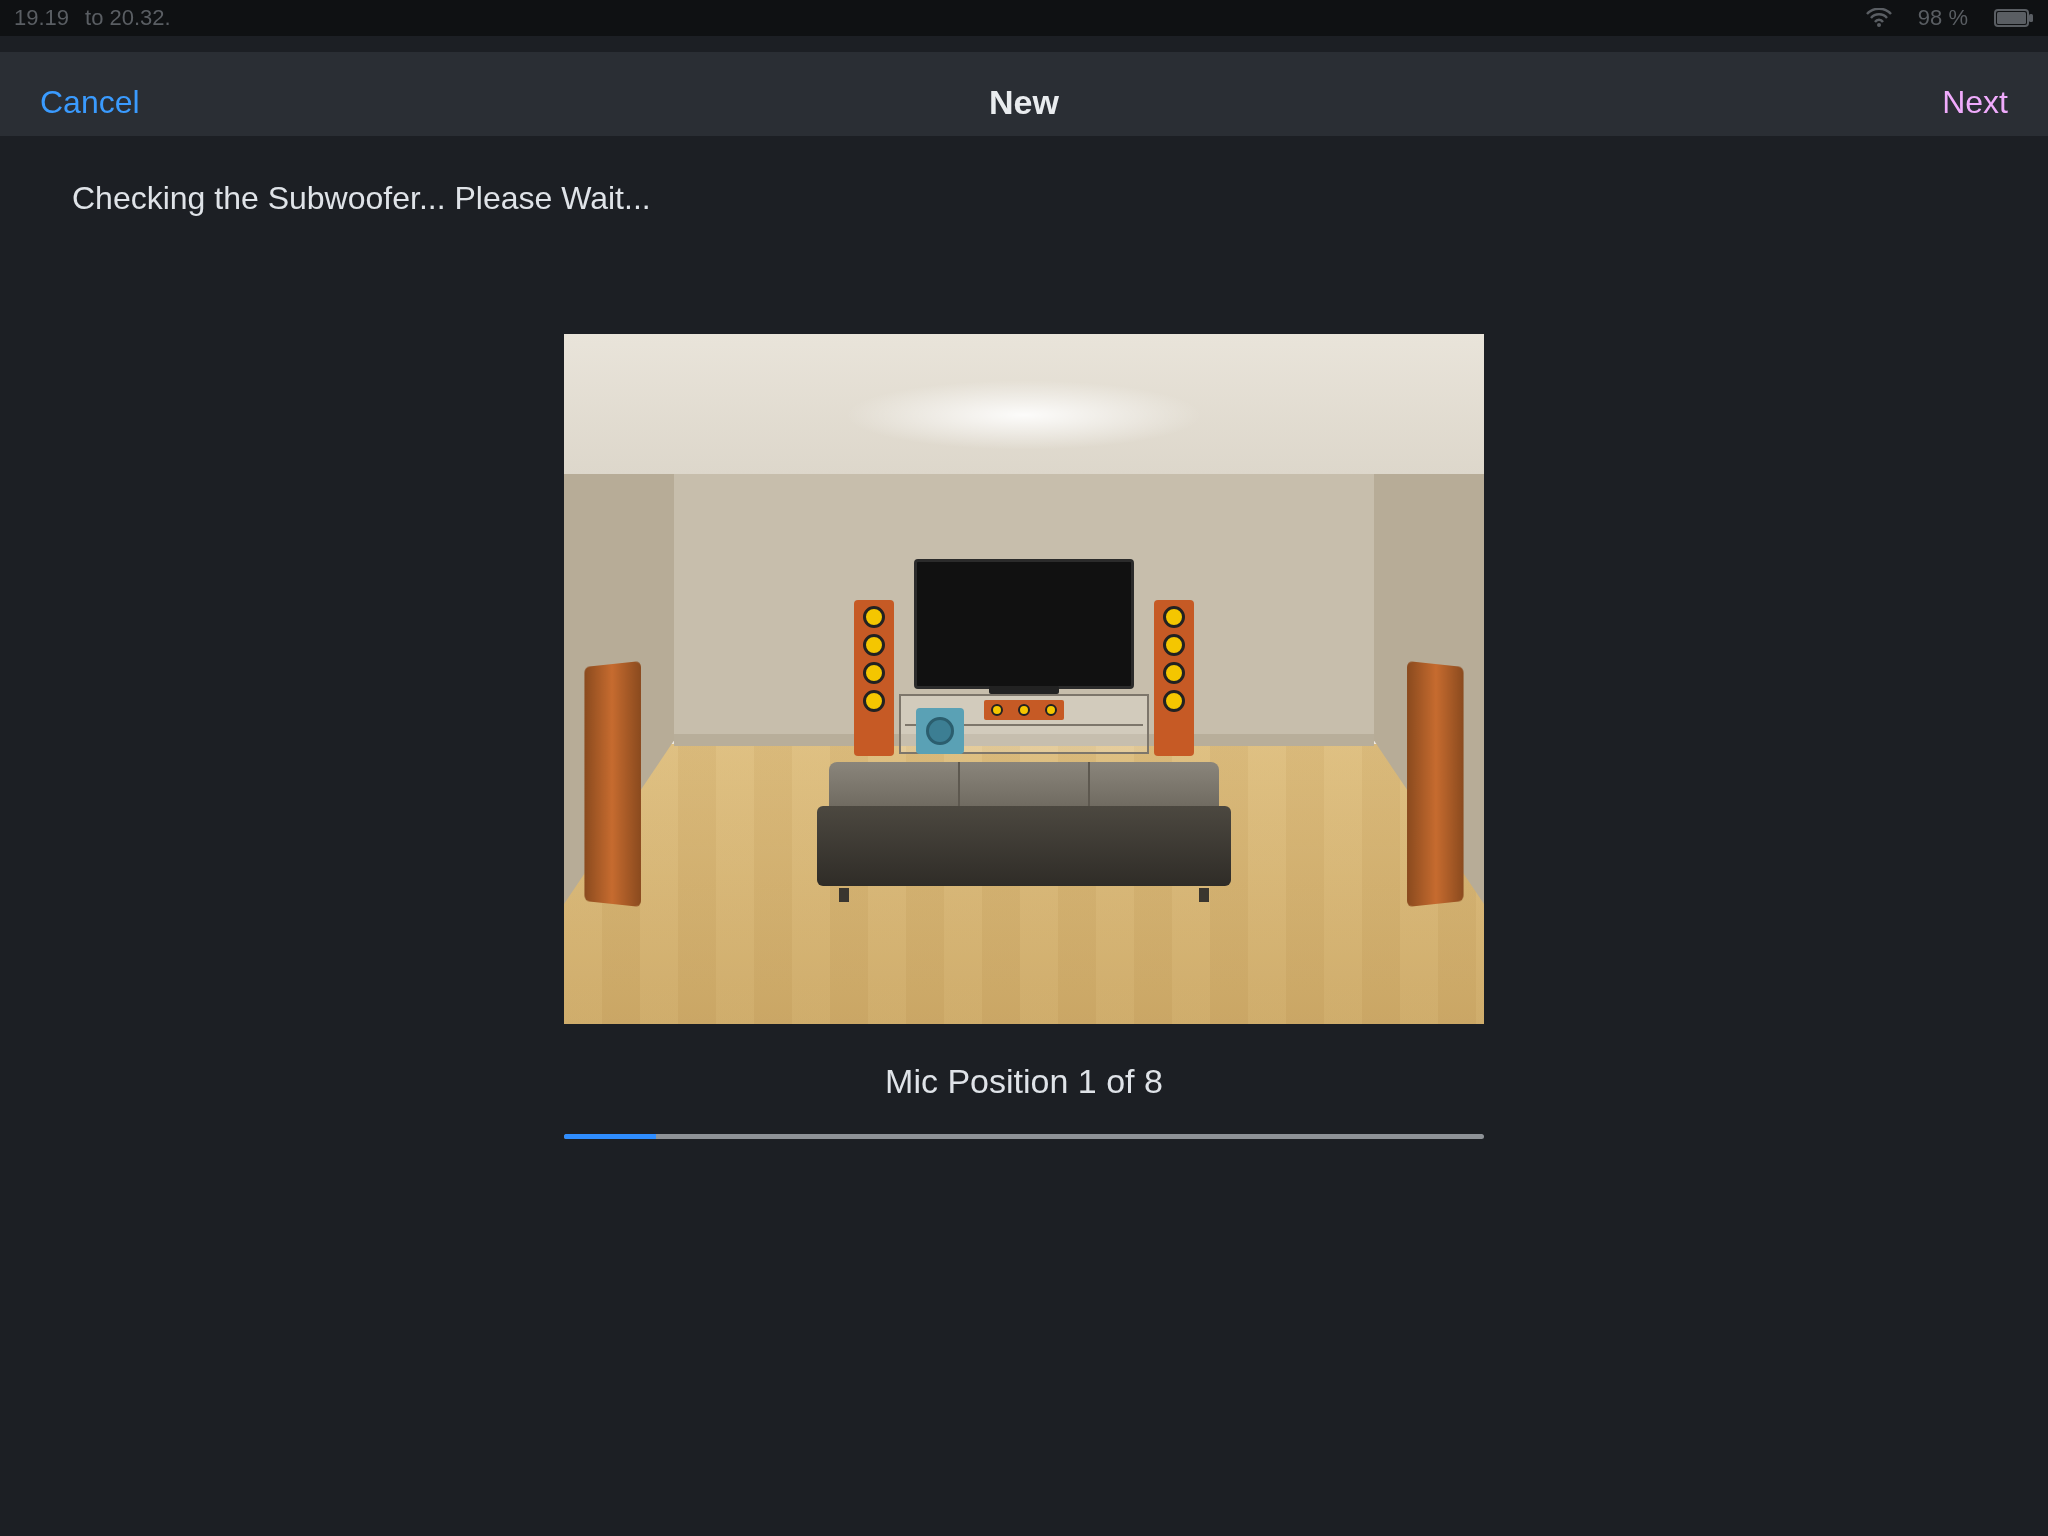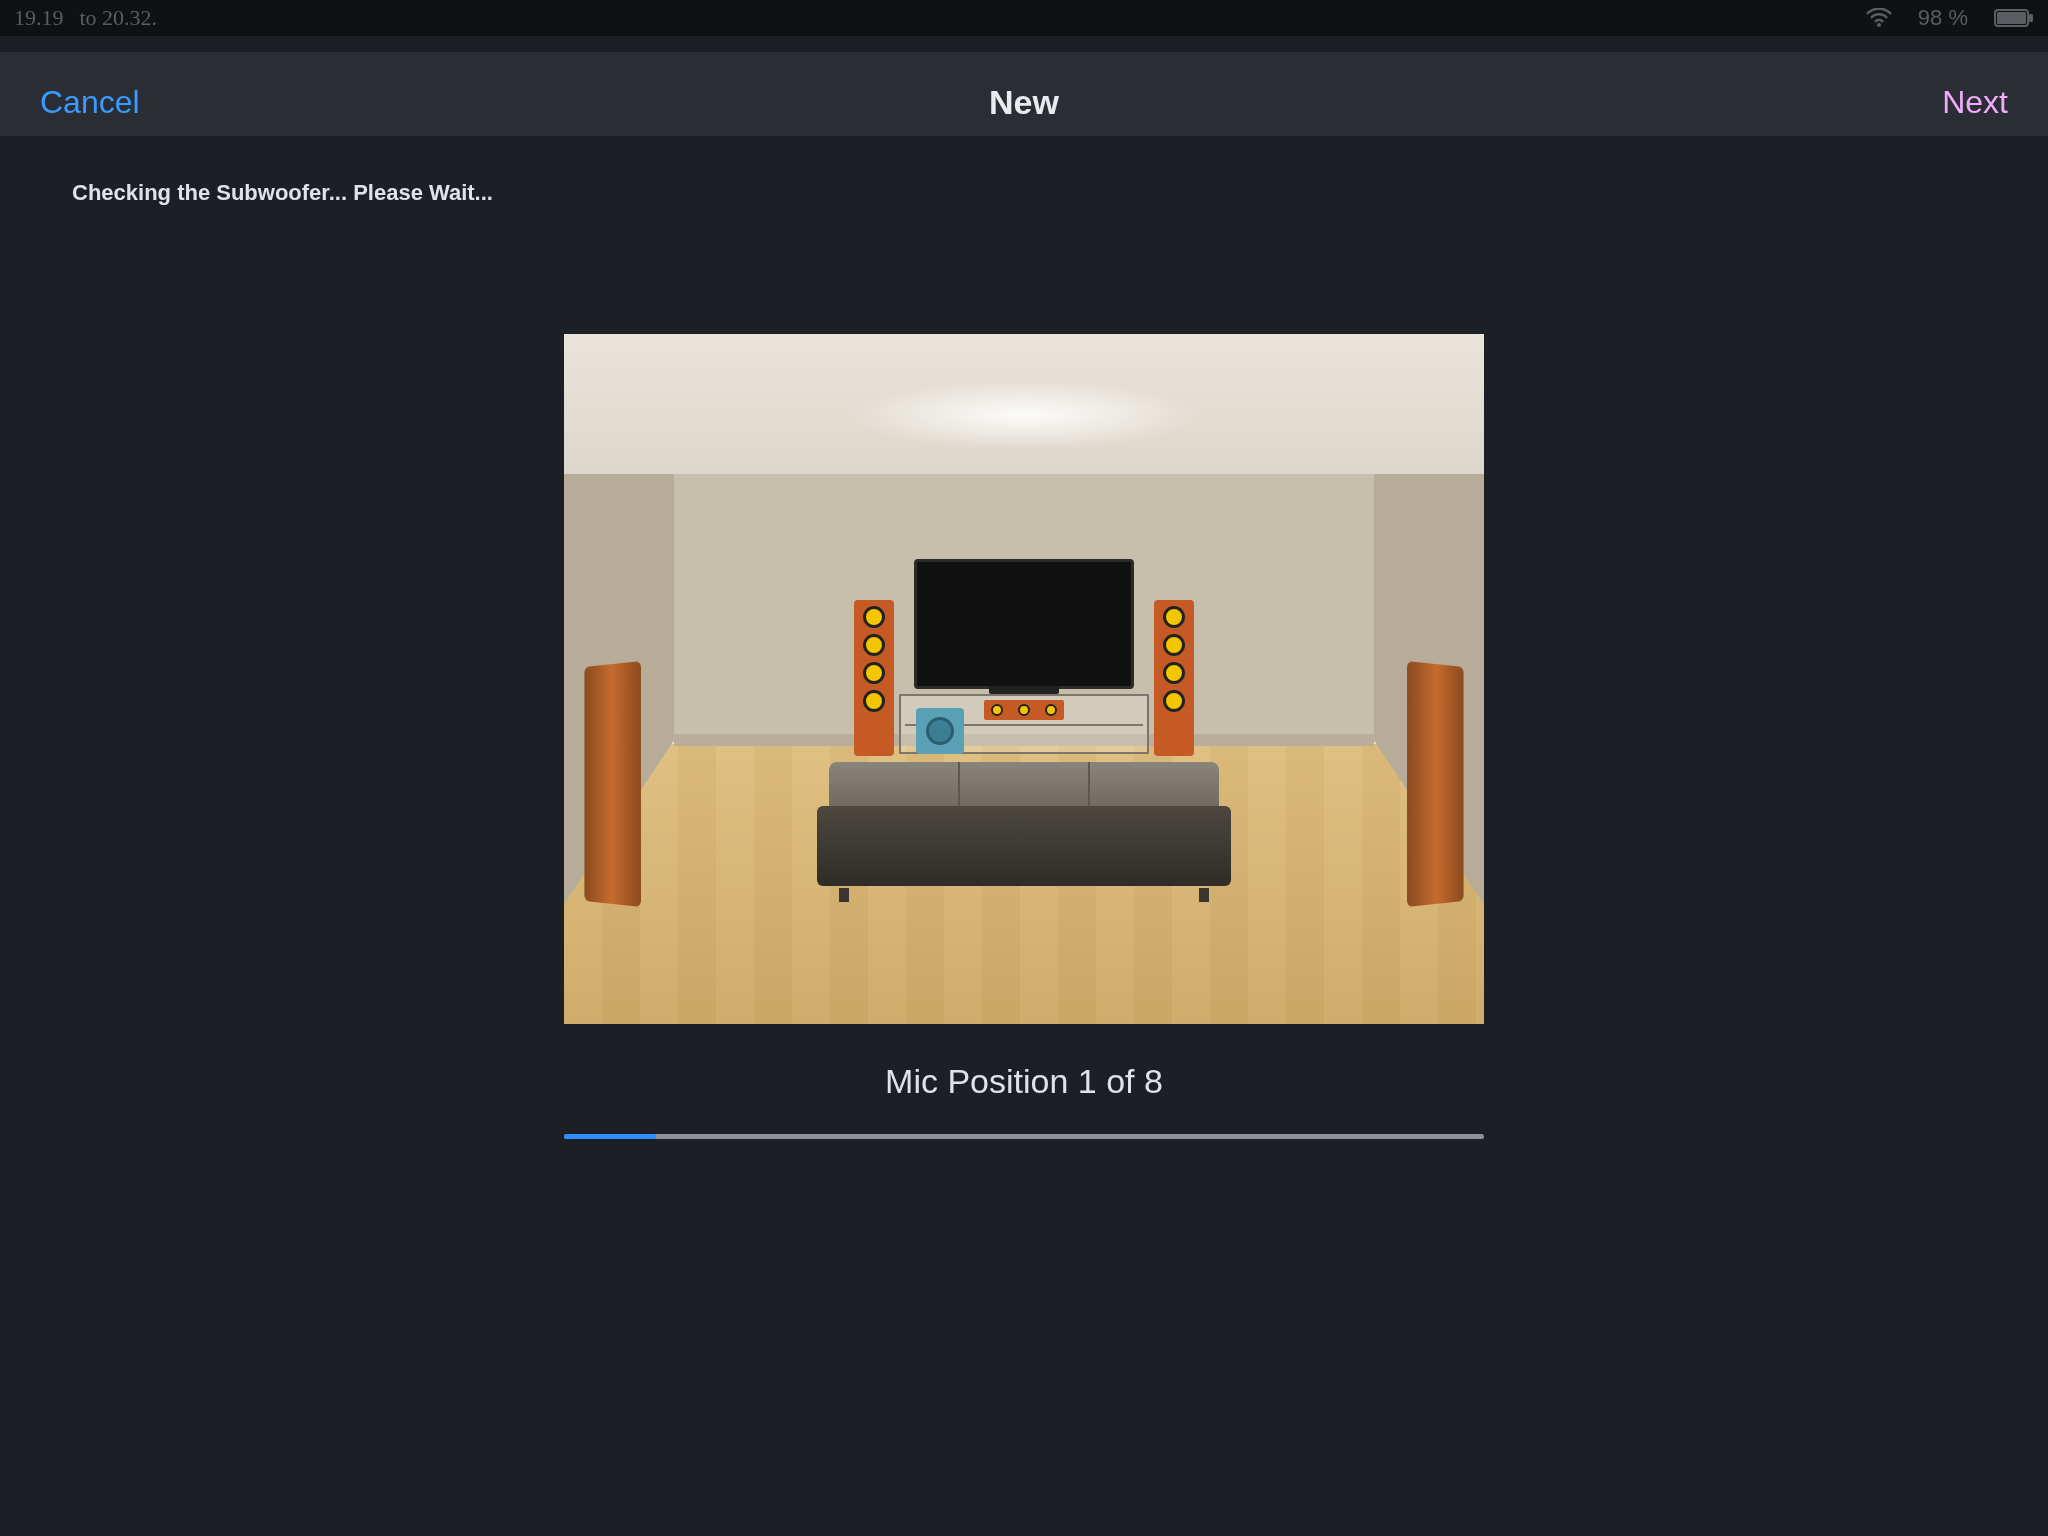--- a/index.html
+++ b/index.html
@@ -18,21 +18,21 @@
     top: 0; left: 0; right: 0;
     height: 36px;
     background: rgba(0,0,0,0.45);
     display: flex;
     align-items: center;
     justify-content: space-between;
     padding: 0 14px;
     font-size: 22px;
     color: #5a5e63;
   }
-  .statusbar .left  { display: flex; gap: 16px; font-family: Liberation Serif, serif; }
+  .statusbar .left  { display: flex; gap: 16px; }
   .statusbar .right { display: flex; align-items: center; gap: 26px; }
   .wifi-icon, .battery-icon { display: inline-flex; }
 
   
   .navbar {
     position: absolute;
     top: 52px; left: 0; right: 0;
     height: 100px;
     background: #2a2e34;
     display: flex;
@@ -59,23 +59,22 @@
   
   .content {
     position: absolute;
     top: 136px; left: 0; right: 0; bottom: 0;
     background: #1c1f24;
   }
   .status-text {
     position: absolute;
     top: 44px;
     left: 72px;
-    font-size: 22px;
+    font-size: 32px;
     color: #dfe3e8;
-    font-weight: bold;
   }
 
   
   .room-wrap {
     position: absolute;
     top: 198px;
     left: 50%;
     transform: translateX(-50%);
     width: 920px;
     height: 690px;

